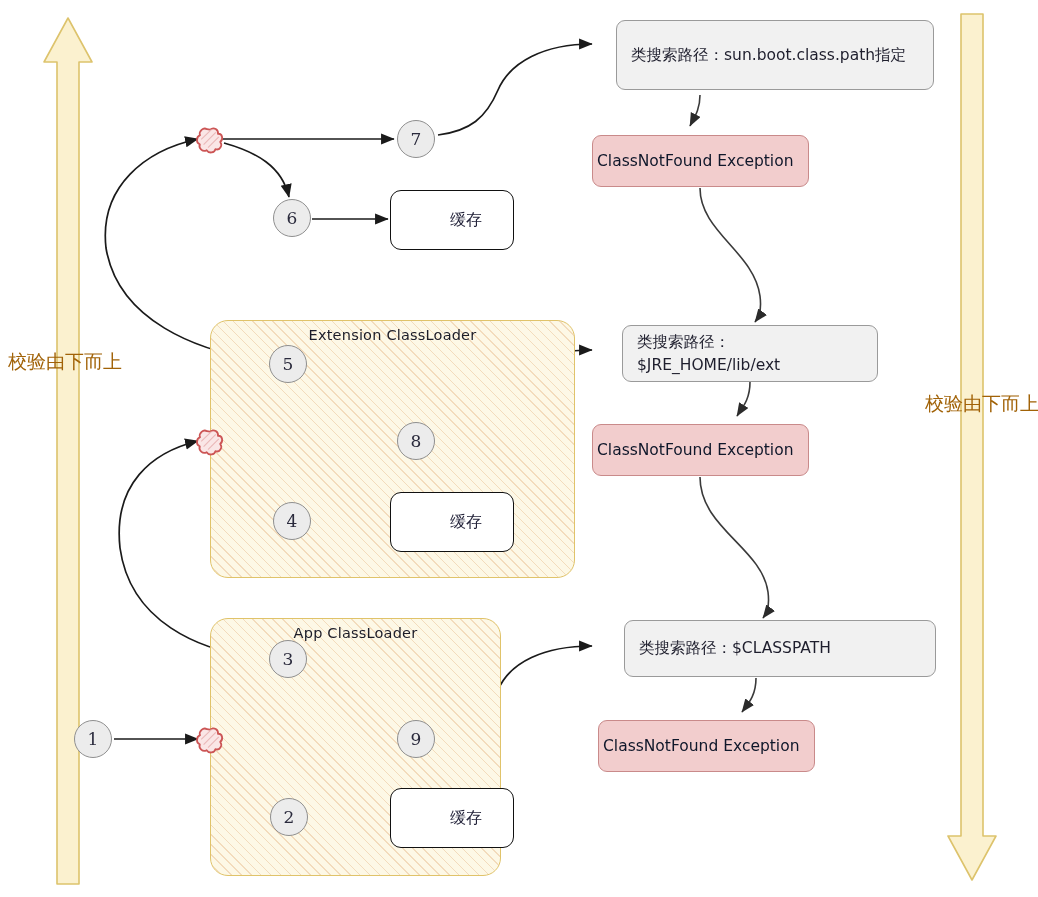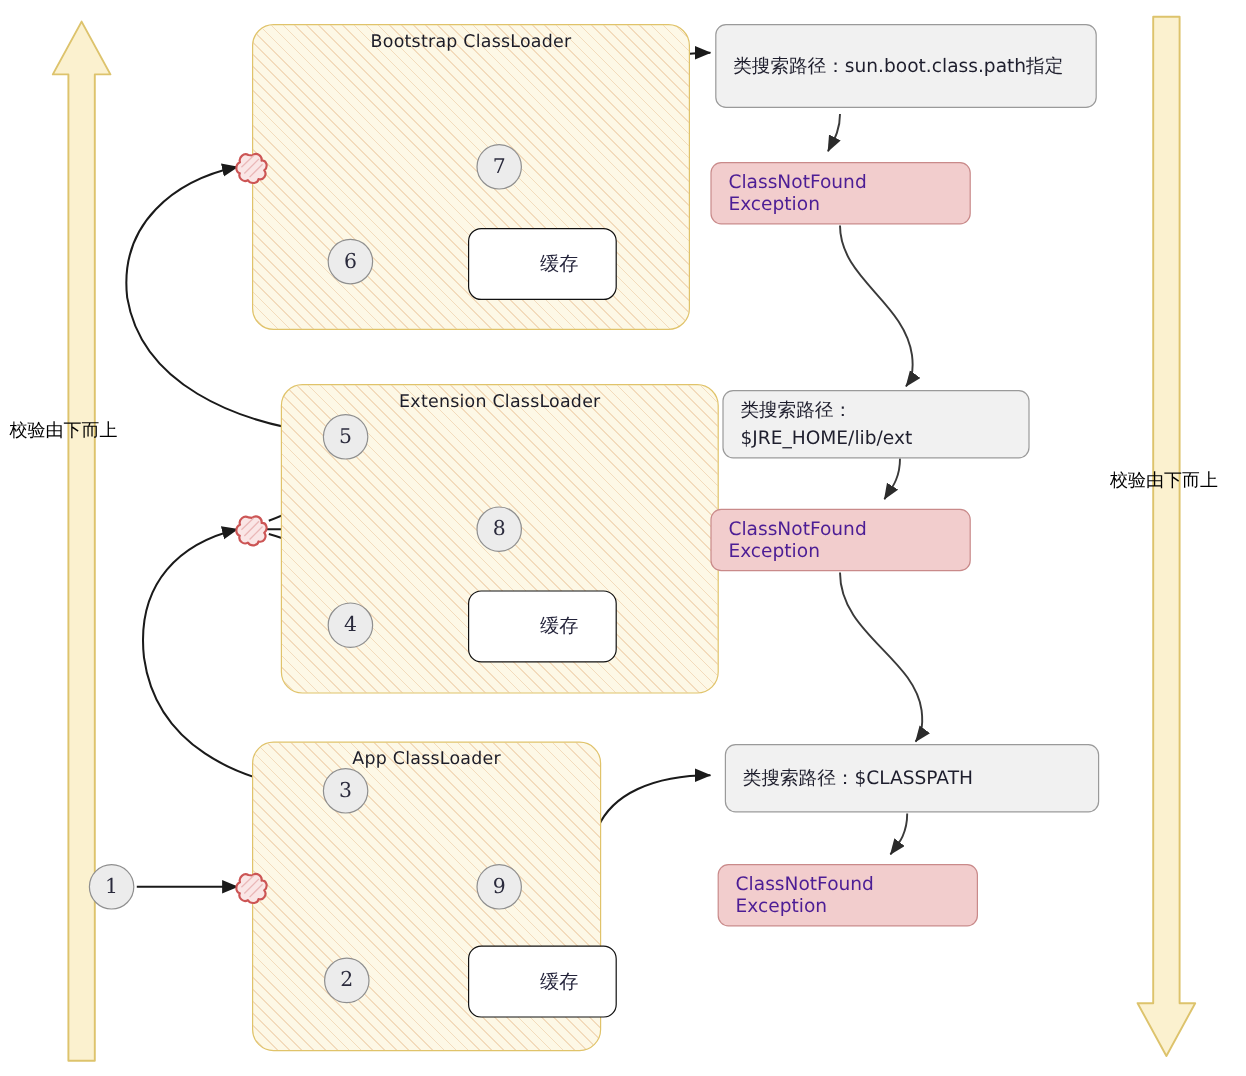--- a/index.html
+++ b/index.html
@@ -37,30 +37,30 @@
   .node{position:absolute;width:38px;height:38px;border-radius:50%;
         background:#ececec;border:1.5px solid #8f8f8f;box-sizing:border-box;
         display:flex;align-items:center;justify-content:center;
         font-size:17px;color:#2a2a3c;
         font-family:"DejaVu Serif","Liberation Serif",serif;}
 
   
   .path-box{position:absolute;background:#f1f1f1;border:1.4px solid #9a9a9a;
         border-radius:9px;box-sizing:border-box;display:flex;align-items:center;
         padding:0 14px;font-size:15.5px;color:#1e1e2d;line-height:1.45;
-        font-family:"DejaVu Sans","Liberation Sans",sans-serif;}
+        font-family:"DejaVu Sans","Liberation Sans",sans-serif;margin-left:20px;}
 
   
   .exc-box{position:absolute;background:#f2cdcd;border:1.4px solid #c98a8a;
         border-radius:9px;box-sizing:border-box;display:flex;align-items:center;
-        padding:0 14px;font-size:15.5px;color:#4c1d95;
+        padding:0 4px;font-size:15.5px;color:#0f172a;
         font-family:"DejaVu Sans","Liberation Sans",sans-serif;}
 
   
-  .side-label{position:absolute;font-size:15px;color:#000000;white-space:nowrap;
+  .side-label{position:absolute;font-size:19px;color:#a16207;white-space:nowrap;
         font-family:"DejaVu Sans","Liberation Sans",sans-serif;text-align:center;}
 </style>
 </head>
 <body>
 
 <div id="stage">
 
   <svg class="layer under" viewBox="0 0 1038 897">
     <defs>
       <marker id="ah" markerWidth="9" markerHeight="9" refX="7.6" refY="3.3" orient="auto" markerUnits="strokeWidth">
@@ -111,29 +111,25 @@
 
     <path d="M750,382 C750,400 742,408 737,416" fill="none" stroke="#3a3a3a" stroke-width="1.6" marker-end="url(#ah-thin)"></path>
 
     <path d="M700,477 C700,528 762,548 768,592 C770,608 766,614 763,618" fill="none" stroke="#3a3a3a" stroke-width="1.6" marker-end="url(#ah-thin)"></path>
 
     <path d="M756,678 C756,696 748,704 742,712" fill="none" stroke="#3a3a3a" stroke-width="1.6" marker-end="url(#ah-thin)"></path>
   </svg>
 
   <div class="html-layer">
 
-    <div class="group" style="left:210px;top:20px;width:365px;height:255px;">
-      <div class="group-hatch"></div>
-      <div class="group-title">Bootstrap ClassLoader</div>
-    </div>
     <div class="cache-box" style="left:390px;top:190px;width:124px;height:60px;">缓存</div>
     <div class="node" style="left:397px;top:120px;">7</div>
     <div class="node" style="left:273px;top:199px;">6</div>
 
-    <div class="group" style="left:210px;top:320px;width:365px;height:258px;margin-left:24px;">
+    <div class="group" style="left:210px;top:320px;width:365px;height:258px;">
       <div class="group-hatch"></div>
       <div class="group-title">Extension ClassLoader</div>
     </div>
     <div class="cache-box" style="left:390px;top:492px;width:124px;height:60px;">缓存</div>
     <div class="node" style="left:269px;top:345px;">5</div>
     <div class="node" style="left:397px;top:422px;">8</div>
     <div class="node" style="left:273px;top:502px;">4</div>
 
     <div class="group" style="left:210px;top:618px;width:291px;height:258px;">
       <div class="group-hatch"></div>

